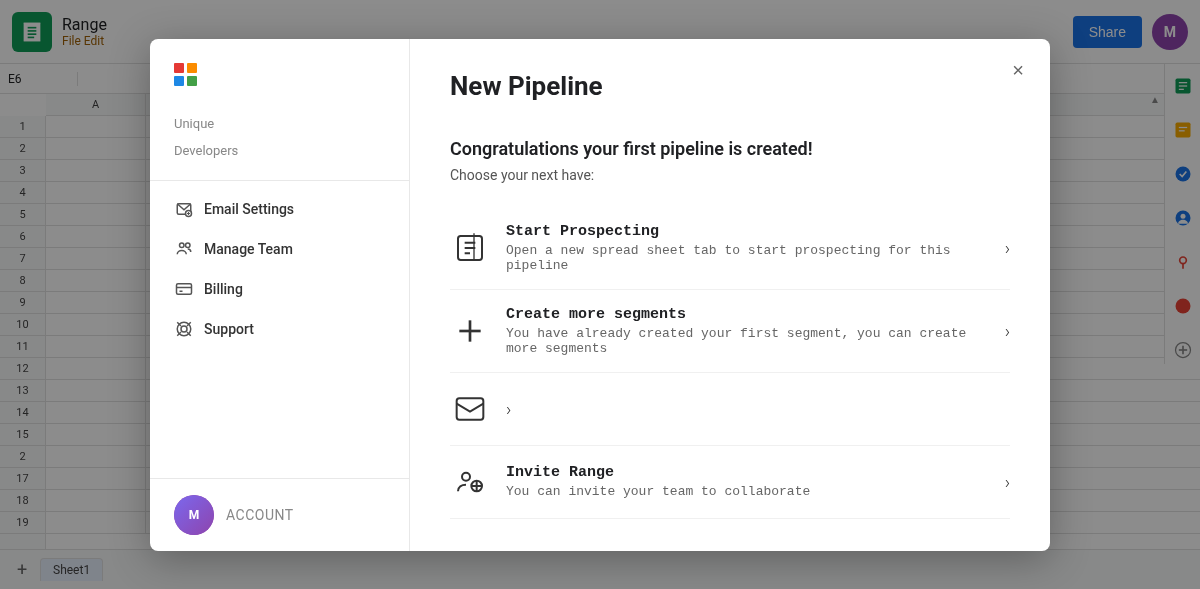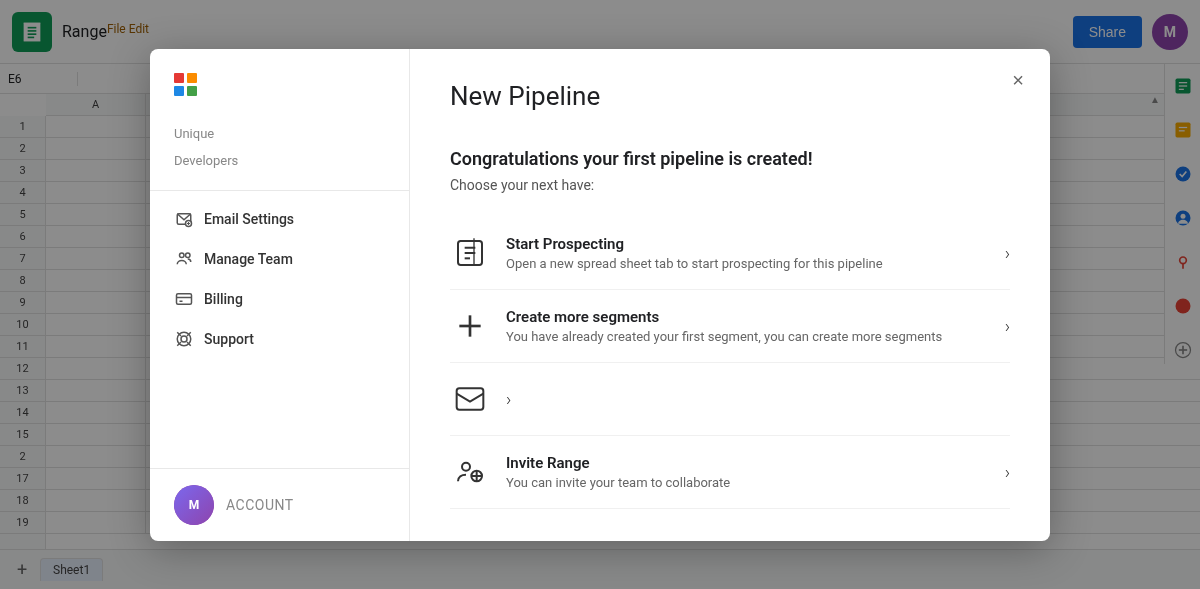--- a/index.html
+++ b/index.html
@@ -33,21 +33,21 @@
       z-index: 1;
     }
     .gs-app-icon {
       width: 40px; height: 40px;
       background: #0f9d58;
       border-radius: 6px;
       display: flex; align-items: center; justify-content: center;
       flex-shrink: 0;
     }
     .gs-app-icon svg { width: 26px; height: 26px; }
-    .gs-title-area { display: flex; }
+    .gs-title-area { display: flex; flex-direction: column; }
     .gs-doc-title { font-size: 16px; color: #202124; }
     .gs-menu-bar { font-size: 12px; color: #a16207; display: flex; gap: 3px; }
     .gs-menu-item { cursor: pointer; }
     .gs-spacer { flex: 1; }
     .gs-share-btn {
       background: #1a73e8;
       color: #fff;
       border: none;
       border-radius: 4px;
       padding: 8px 16px;
@@ -291,21 +291,21 @@
 
     
     .modal-content {
       flex: 1;
       padding: 32px 40px;
       overflow-y: auto;
     }
     .modal-title {
       font-size: 26px;
       color: #202124;
-      font-weight: 400;
+      font-weight: 700;
       margin-bottom: 37px;
     }
     .modal-congrats {
       font-size: 18px;
       color: #202124;
       font-weight: 600;
       margin-bottom: 8px;
     }
     .modal-subtitle {
       font-size: 14px;
@@ -334,21 +334,21 @@
       border-bottom: 1px solid #f0f0f0;
       cursor: pointer;
       gap: 16px;
     }
     .step-icon {
       width: 40px; height: 40px;
       display: flex; align-items: center; justify-content: center;
       flex-shrink: 0;
       color: #333;
     }
-    .step-text { flex: 1; }
+    .step-text { flex: 1; font-family: Liberation Mono, monospace; }
     .step-title {
       font-size: 15px;
       font-weight: 600;
       color: #202124;
       margin-bottom: 3px;
     }
     .step-desc {
       font-size: 13px;
       color: #666;
     }

